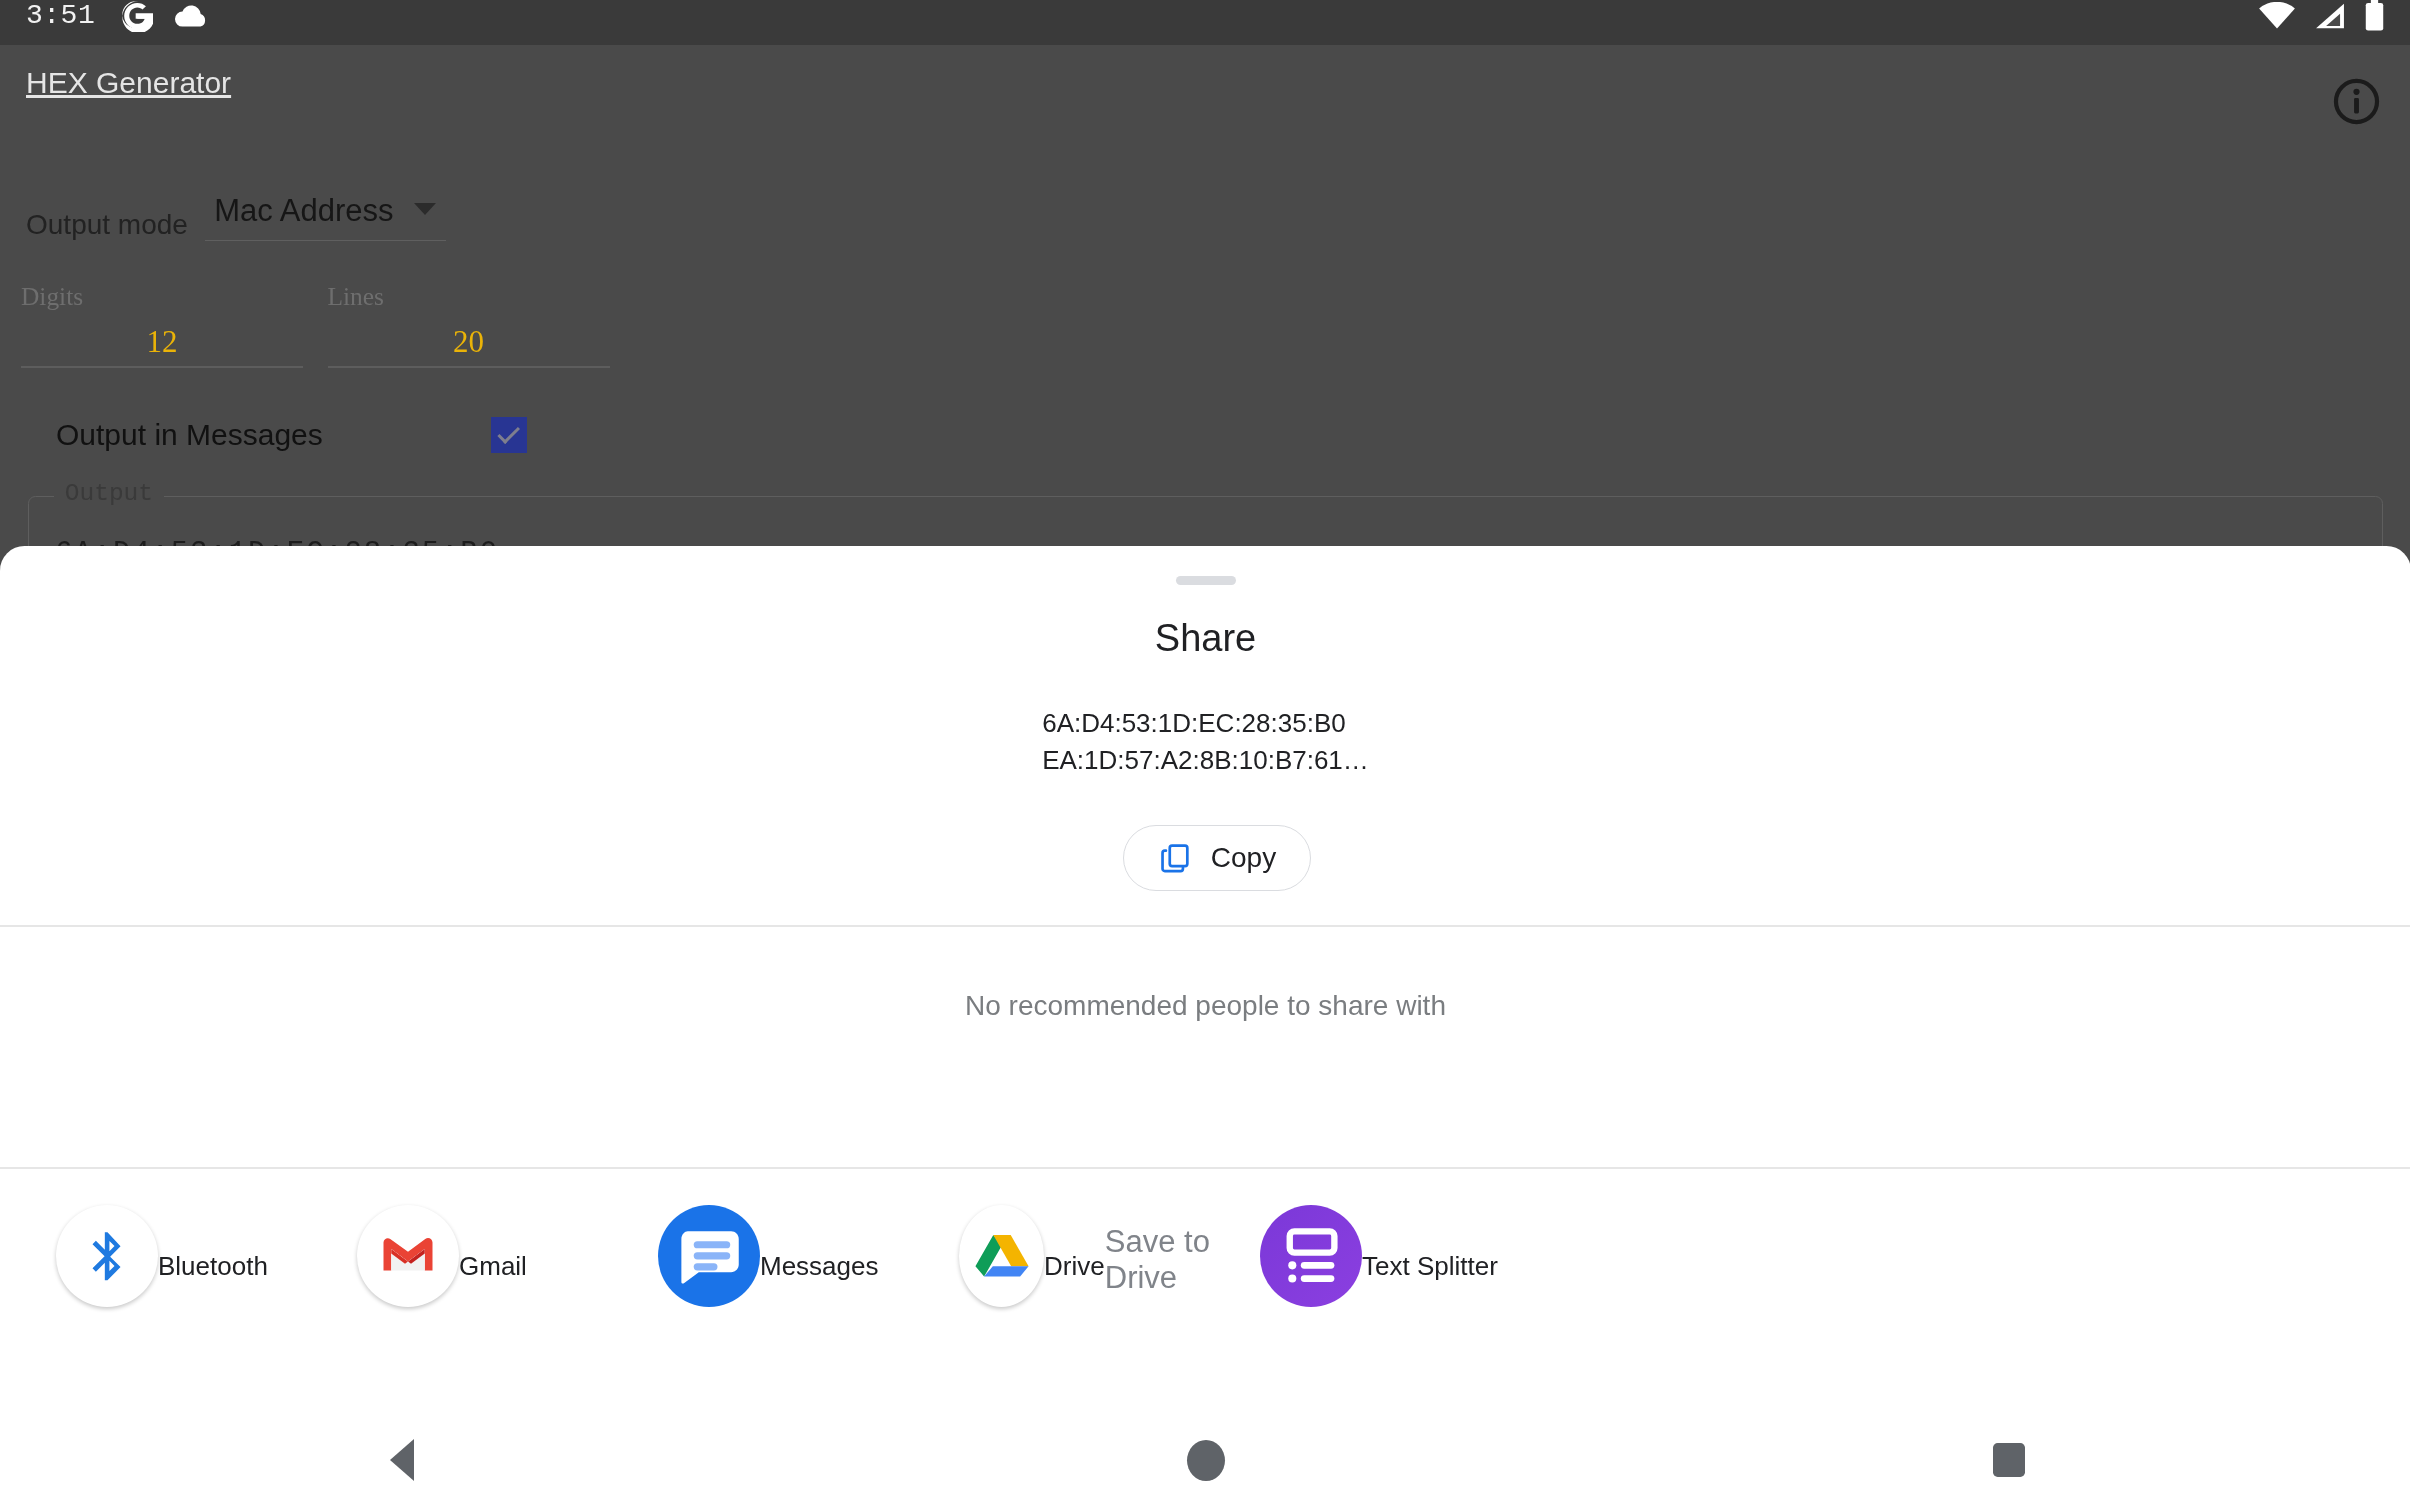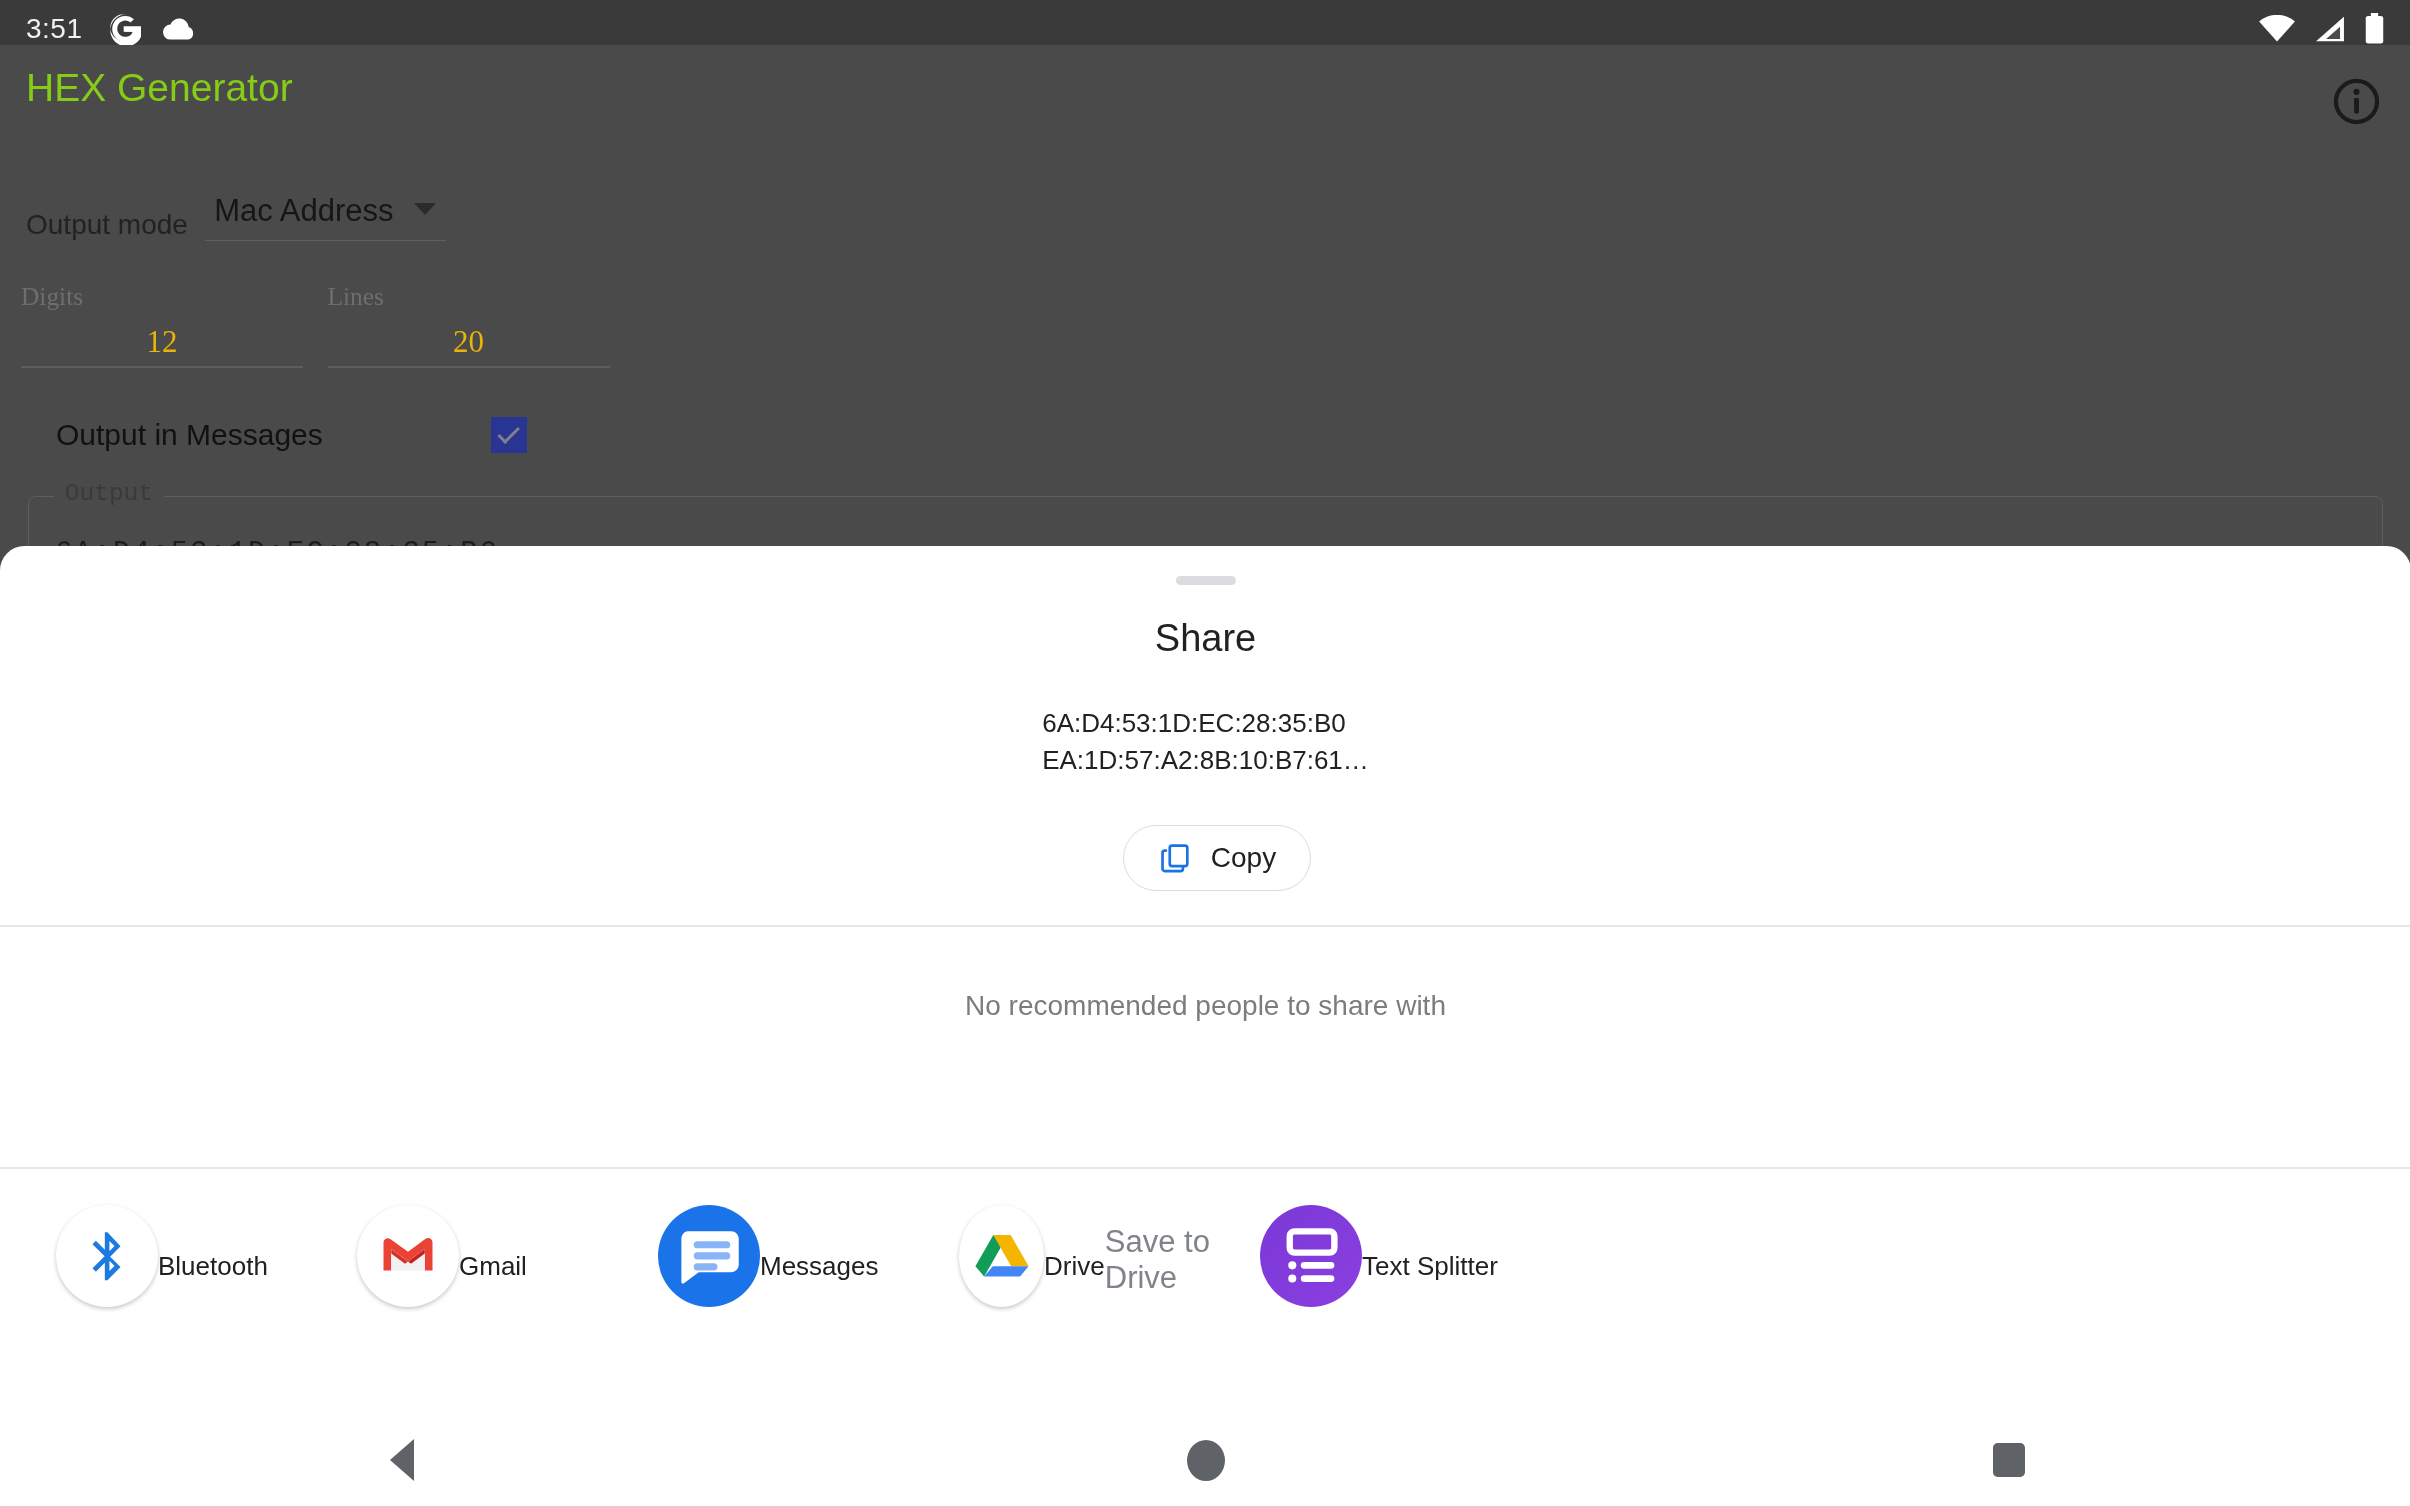--- a/index.html
+++ b/index.html
@@ -12,33 +12,34 @@
   #screen { position:relative; width:2411px; height:1507px; background:#ffffff; }
 
   
   .app-bg {
     position:absolute; inset:0;
     background:#4a4a4a;
   }
   .statusbar {
     position:absolute; top:0; left:0; width:2411px; height:45px;
     background:#3a3a3a;
-    display:flex; align-items:flex-end;
+    display:flex; align-items:flex-start;
     padding:0 26px;
+    font-family:Liberation Mono, monospace;
   }
   .sb-time {
     color:#f1f1f1; font-size:28px; letter-spacing:0.5px;
   }
   .sb-left-icons { display:flex; align-items:center; gap:21px; margin-left:26px; }
   .sb-spacer { flex:1; }
   .sb-right-icons { display:flex; align-items:center; gap:17px; }
 
   .app-title {
     position:absolute; top:66px; left:26px;
-    font-size:39px; color:#84cc16; font-weight:400;
+    font-size:30px; color:#e5e5e5; font-weight:400;text-decoration:underline;
   }
   .info-btn {
     position:absolute; top:75px; right:28px;
     width:53px; height:53px;
   }
 
   .row-outmode {
     position:absolute; top:193px; left:26px;
     display:flex; align-items:flex-end; gap:17px;
   }

